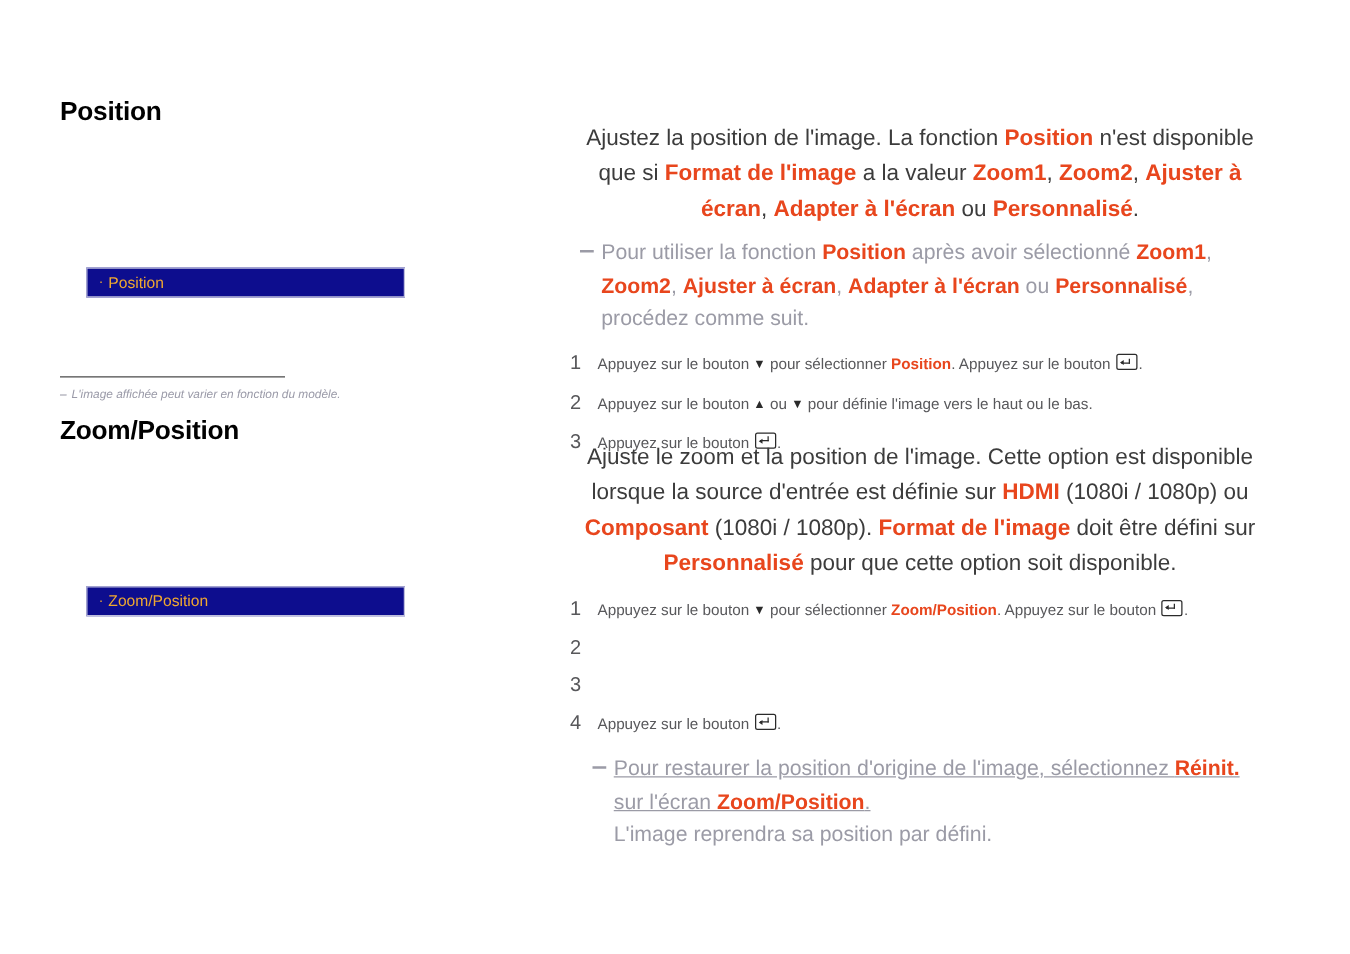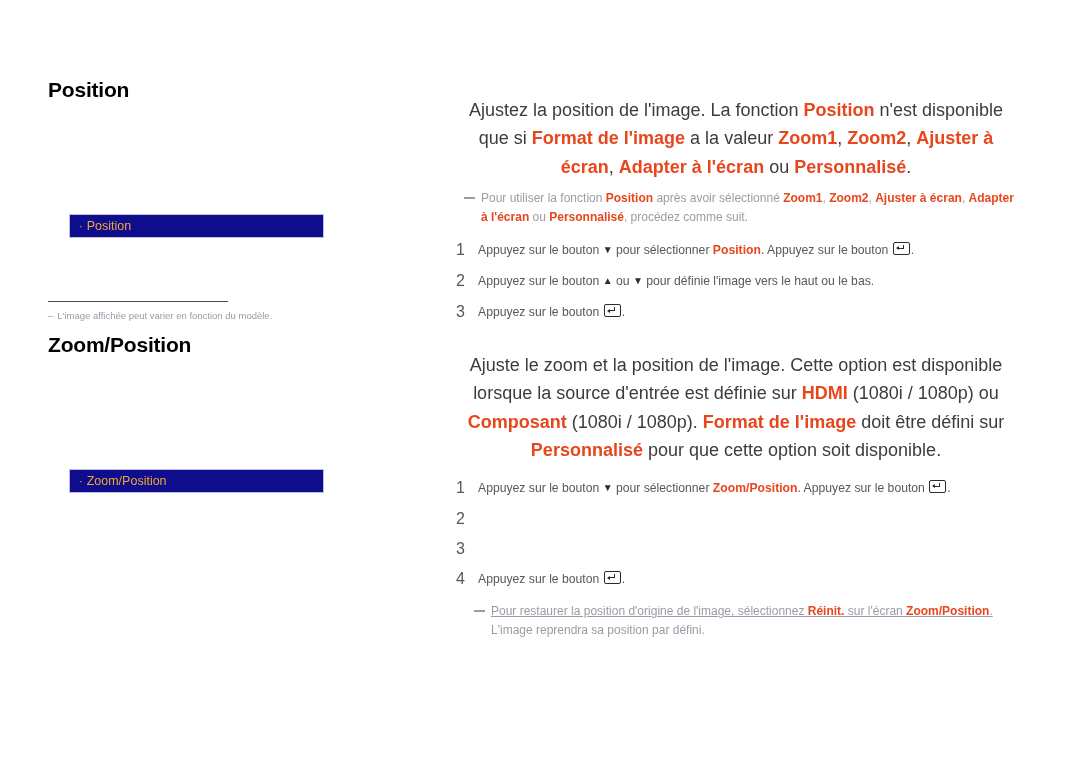--- a/index.html
+++ b/index.html
@@ -94,20 +94,21 @@
   #footnote-rule-1 { top: 223px; }
 
   .footnote {
     position: absolute;
     left: 0;
     width: 380px;
     font-size: 9.5px;
     color: #9a9aa8;
     line-height: 1.4;
     white-space: nowrap;
+    font-style: italic;
   }
   #footnote-1 { top: 231px; }
   .footnote .dash {
     display: inline-block;
     margin-right: 4px;
   }
 
   
   .body-para {
     font-size: 18px;
@@ -119,21 +120,21 @@
   .hl {
     color: #e8461d;
     font-weight: bold;
   }
 
   
   .note {
     position: relative;
     margin: 8px 0 0 8px;
     padding-left: 17px;
-    font-size: 12px;
+    font-size: 17px;
     line-height: 1.55;
     color: #9b9ba6;
   }
   .note .note-dash {
     position: absolute;
     left: 0;
     top: 0.62em;
     width: 11px;
     height: 2px;
     background: #9b9ba6;

